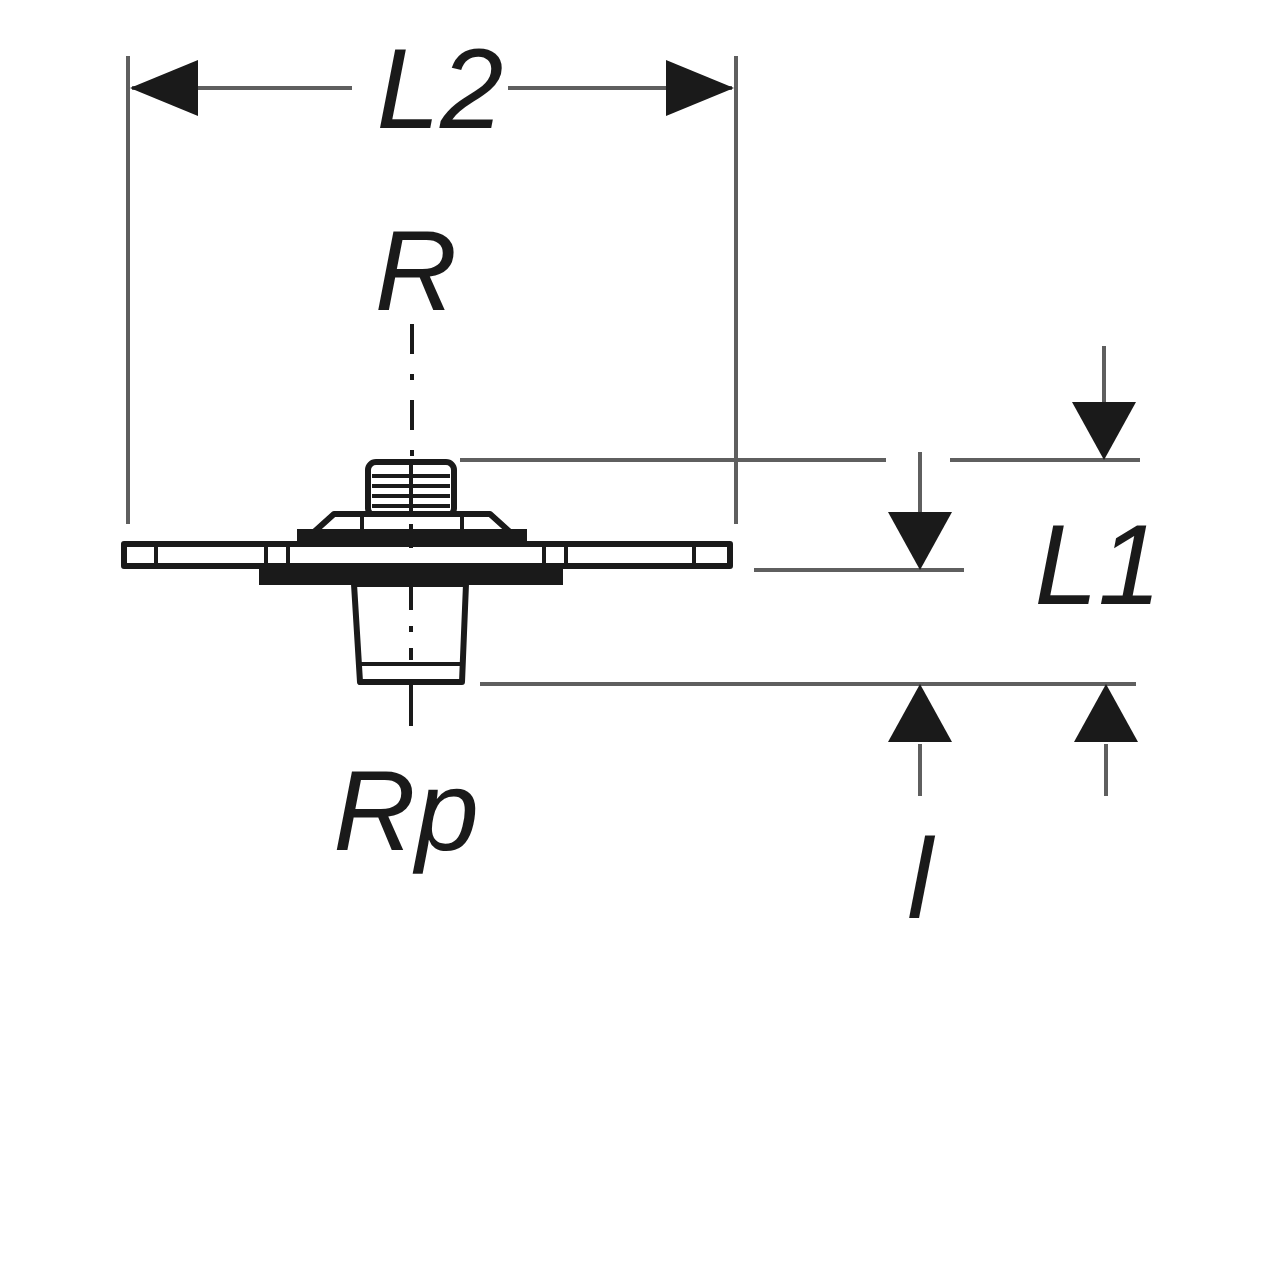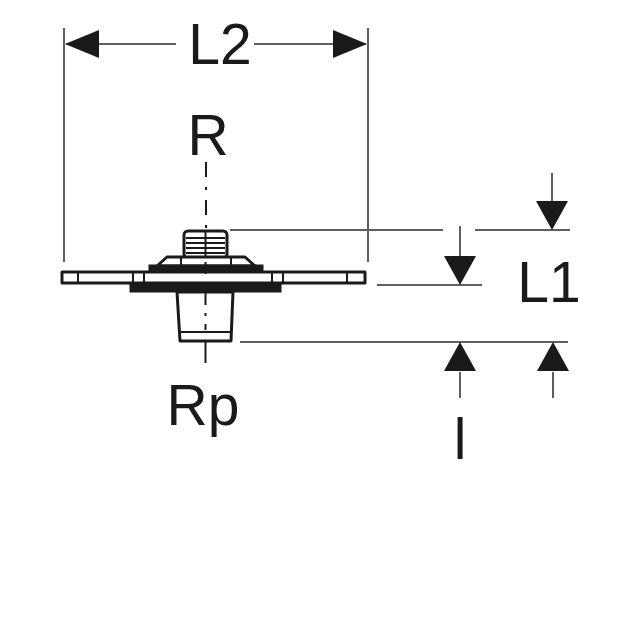--- a/index.html
+++ b/index.html
@@ -15,20 +15,21 @@
     width: 640px;
     height: 640px;
     background: var(--background);
     overflow: hidden;
   }
   .canvas {
     position: relative;
     width: 640px;
     height: 640px;
     background: var(--background);
+    font-style: italic;
   }
   svg { display: block; }
   .dim {
     stroke: var(--dimension-line);
     stroke-width: 2;
     fill: none;
   }
   .arrow {
     fill: var(--arrow-fill);
     stroke: none;

